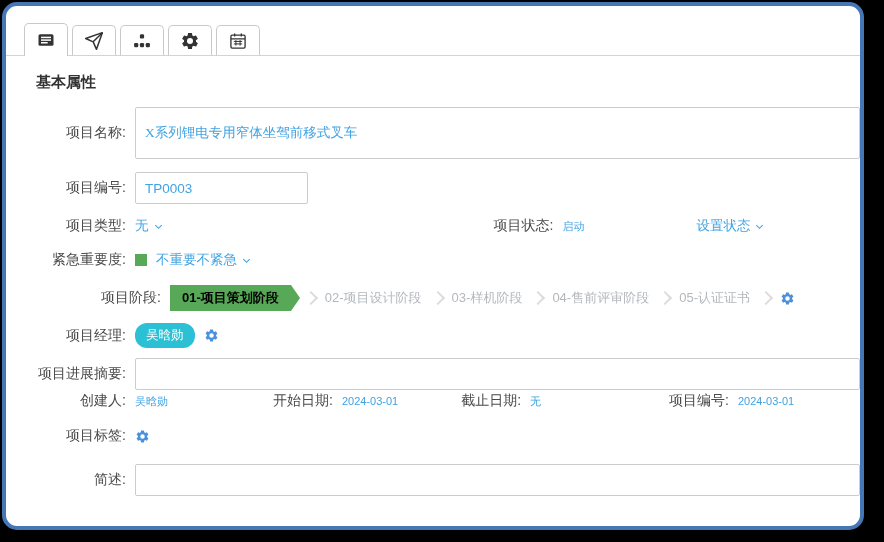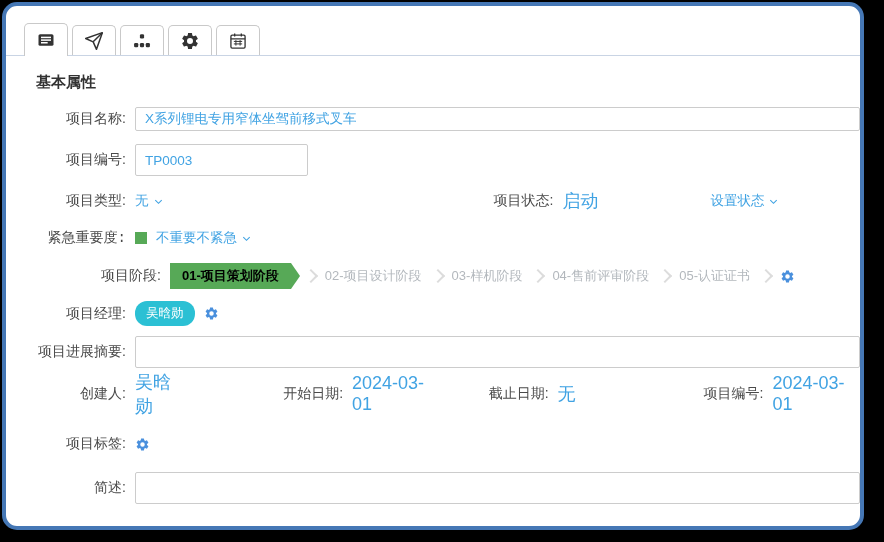--- a/index.html
+++ b/index.html
@@ -13,21 +13,21 @@
     background:#fff;display:flex;align-items:center;justify-content:center;cursor:pointer;position:relative;}
   .tab.active{height:32px;margin-bottom:-1px;z-index:2;}
   .tab svg{display:block;}
   
   .heading{font-size:15px;font-weight:bold;color:#333;padding:17px 0 15px 30px;}
   
   .form{padding:0 14px 0 0;}
   .row{display:flex;align-items:center;margin-bottom:13px;}
   .lbl{flex:none;width:120px;text-align:right;padding-right:9px;color:#4a4a4a;font-size:14px;}
   .blue{color:#41a3e3;}
-  .val{font-size:18px;}
+  .val{font-size:11px;}
   .link{display:inline-flex;align-items:center;gap:4px;color:#41a3e3;font-size:13.5px;cursor:pointer;}
   input.box{border:1px solid #ccc;border-radius:2px;height:32px;box-sizing:border-box;
     font-size:13.5px;color:#41a3e3;padding:0 9px;outline:none;background:#fff;
     font-family:"Liberation Sans","DejaVu Sans",sans-serif;}
   .grow{flex:1;margin-right:-14px;}
   .chev{width:11px;height:11px;flex:none;}
   
   .stage-wrap{display:flex;align-items:center;gap:9px;}
   .stage-active{position:relative;background:#57a957;color:#000000;font-size:13px;font-weight:bold;
     height:26px;line-height:26px;padding:0 12px;cursor:pointer;}
@@ -98,21 +98,21 @@
       </span>
     </div>
   </div>
 
   <div class="heading">基本属性</div>
 
   <div class="form">
 
     <div class="row">
       <span class="lbl">项目名称:</span>
-      <input class="box grow" style="height: 24px;" value="X系列锂电专用窄体坐驾前移式叉车">
+      <input class="box grow" style="height: 52px; font-family: Liberation Serif, serif;" value="X系列锂电专用窄体坐驾前移式叉车">
     </div>
 
     <div class="row">
       <span class="lbl">项目编号:</span>
       <input class="box" style="width: 173px;" value="TP0003">
     </div>
 
     <div class="row" style="margin-bottom:16px;">
       <span class="lbl">项目类型:</span>
       <span class="link">
@@ -124,21 +124,21 @@
       <span class="lbl" style="width:auto;margin-left:330px;">项目状态:</span>
       <span class="val blue">启动</span>
       <span class="link" style="margin-left:112px;font-family:Liberation Serif, serif;">
         <span>设置状态</span>
         <svg class="chev" viewBox="0 0 24 24" fill="none" stroke="#41a3e3" stroke-width="2.4">
             <polyline points="5 9 12 16 19 9"></polyline>
           </svg>
       </span>
     </div>
 
-    <div class="row" style="margin-bottom:16px;font-family:Liberation Mono, monospace;">
+    <div class="row" style="margin-bottom:16px;">
       <span class="lbl">紧急重要度:</span>
       <span class="link">
         <span class="sq"></span>
         <span>不重要不紧急</span>
         <svg class="chev" viewBox="0 0 24 24" fill="none" stroke="#41a3e3" stroke-width="2.4">
             <polyline points="5 9 12 16 19 9"></polyline>
           </svg>
       </span>
     </div>
 

